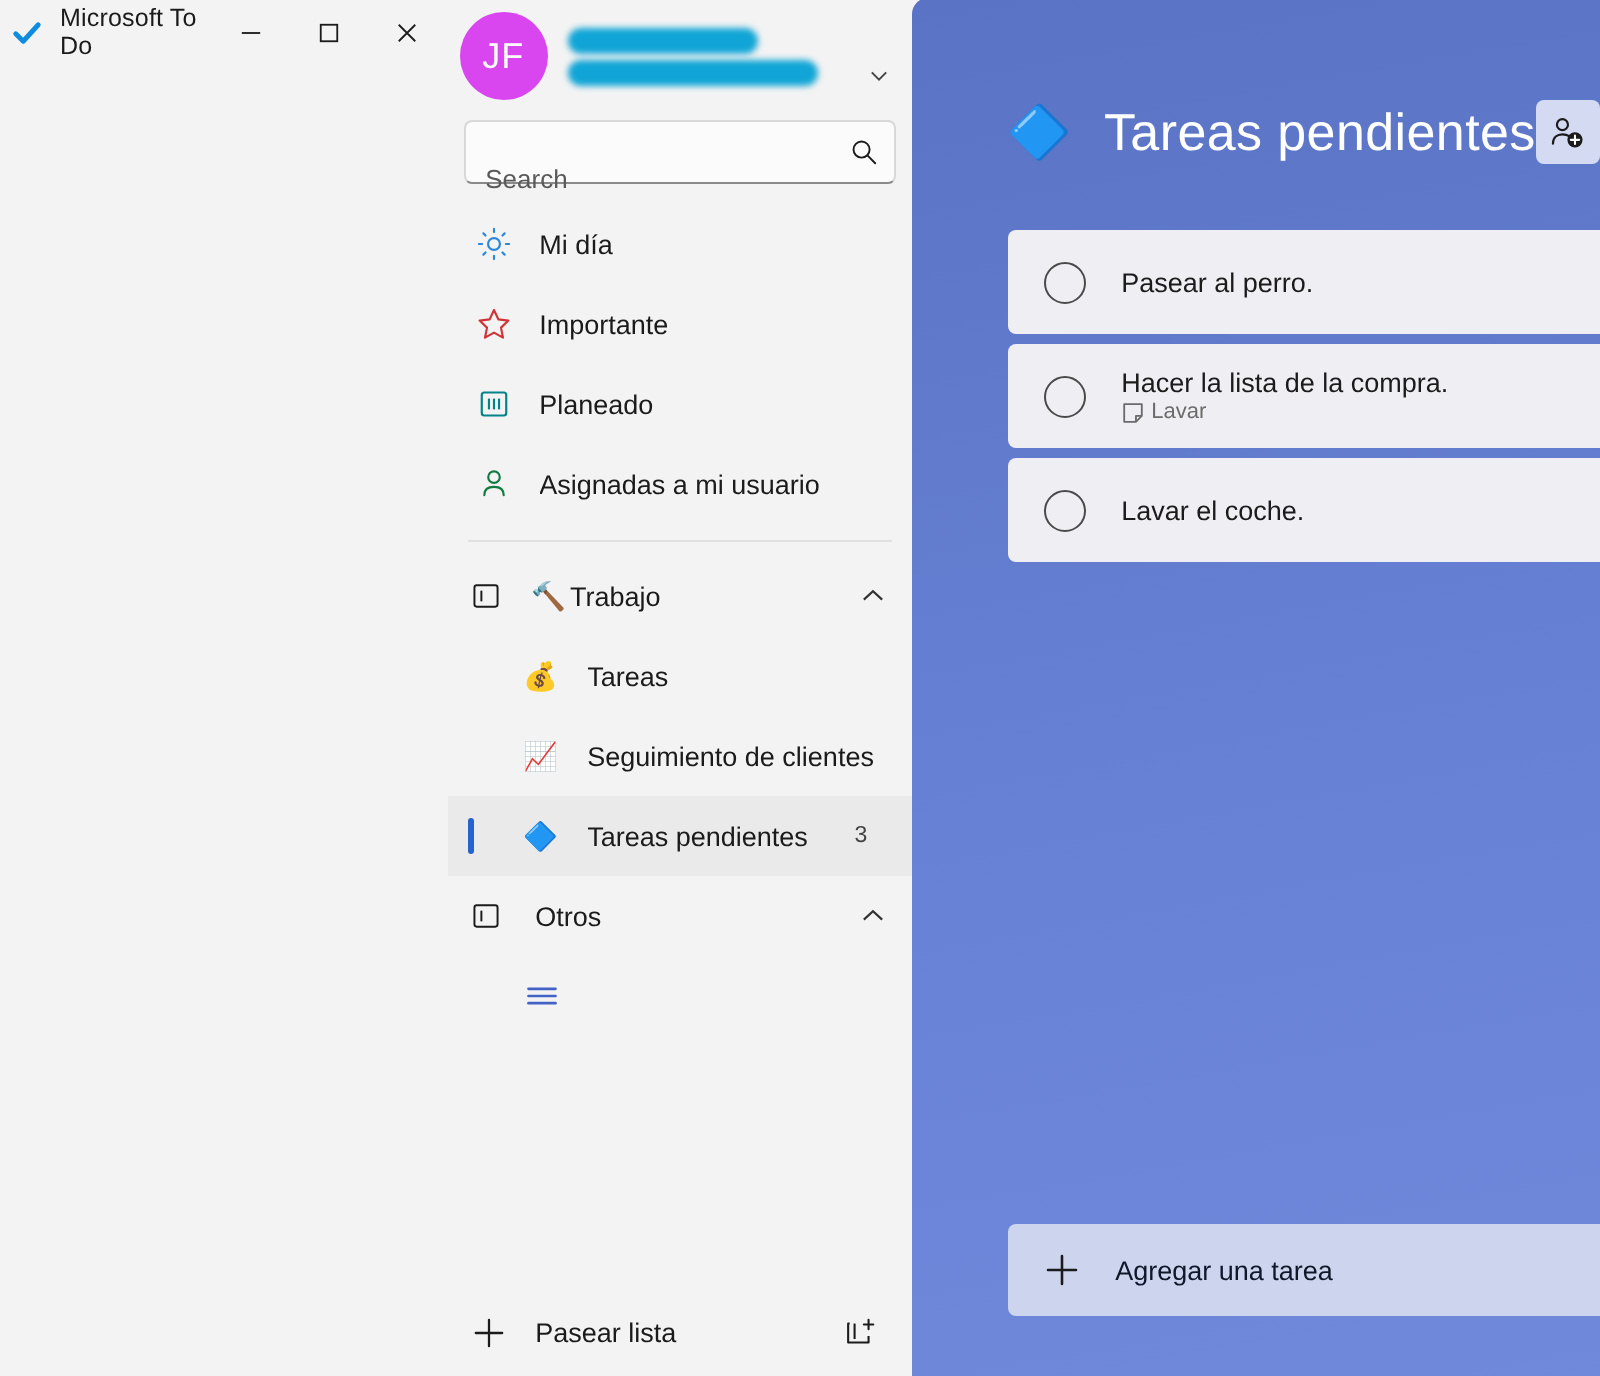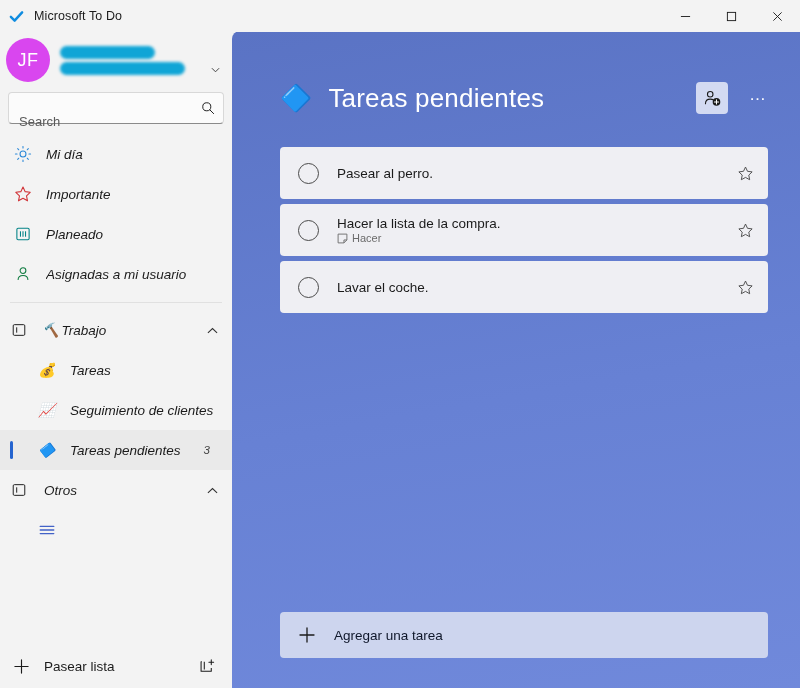--- a/index.html
+++ b/index.html
@@ -7,21 +7,21 @@
     width: 800px; height: 688px;
     overflow: hidden;
     font-family: "Liberation Sans", sans-serif;
     background: #F3F3F3;
   }
   #app {
     position: relative;
     width: 800px; height: 688px;
     background: #F3F3F3;
     display: flex;
-    flex-direction: column;
+    flex-direction: row;
   }
 
   
   .titlebar {
     height: 32px;
     min-height: 32px;
     background: #F3F3F3;
     display: flex;
     align-items: center;
     position: relative;
@@ -130,21 +130,20 @@
     padding: 0;
     margin-top: 26px;
   }
   .searchbox input::placeholder { color: #5A5A5A; }
   .search-icon { color: #1B1B1B; display:flex; align-items:center; }
 
   .navscroll {
     flex: 1;
     overflow: hidden;
     padding-top: 2px;
-    font-style: italic;
   }
 
   .navitem {
     height: 40px;
     display: flex;
     align-items: center;
     padding-left: 10px;
     padding-right: 10px;
     position: relative;
     cursor: default;
@@ -563,21 +562,21 @@
           <span class="circle"></span>
           <span class="tbody">
             <span class="ttitle">Hacer la lista de la compra.</span>
             <span class="tsub">
               <span style="display:flex;align-items:center;">
                 <svg width="11" height="11" viewBox="0 0 12 12">
                     <path d="M1.2 1.2 H10.8 V7.6 L7.6 10.8 H1.2 Z" stroke="#6B6B6B" stroke-width="1" fill="none" stroke-linejoin="round"></path>
                     <path d="M10.8 7.6 H7.6 V10.8" stroke="#6B6B6B" stroke-width="1" fill="none" stroke-linejoin="round"></path>
                   </svg>
               </span>
-              <span>Hacer</span>
+              <span>Lavar</span>
             </span>
           </span>
           <span class="tstar">
             <svg width="17" height="17" viewBox="0 0 20 20">
                 <path d="M10 2.4 L12.35 7.4 L17.8 8.1 L13.85 11.9 L14.9 17.3 L10 14.6 L5.1 17.3 L6.15 11.9 L2.2 8.1 L7.65 7.4 Z" stroke="#4A4A4A" stroke-width="1.1" fill="none" stroke-linejoin="round"></path>
               </svg>
           </span>
         </div>
 
         <div class="task">

